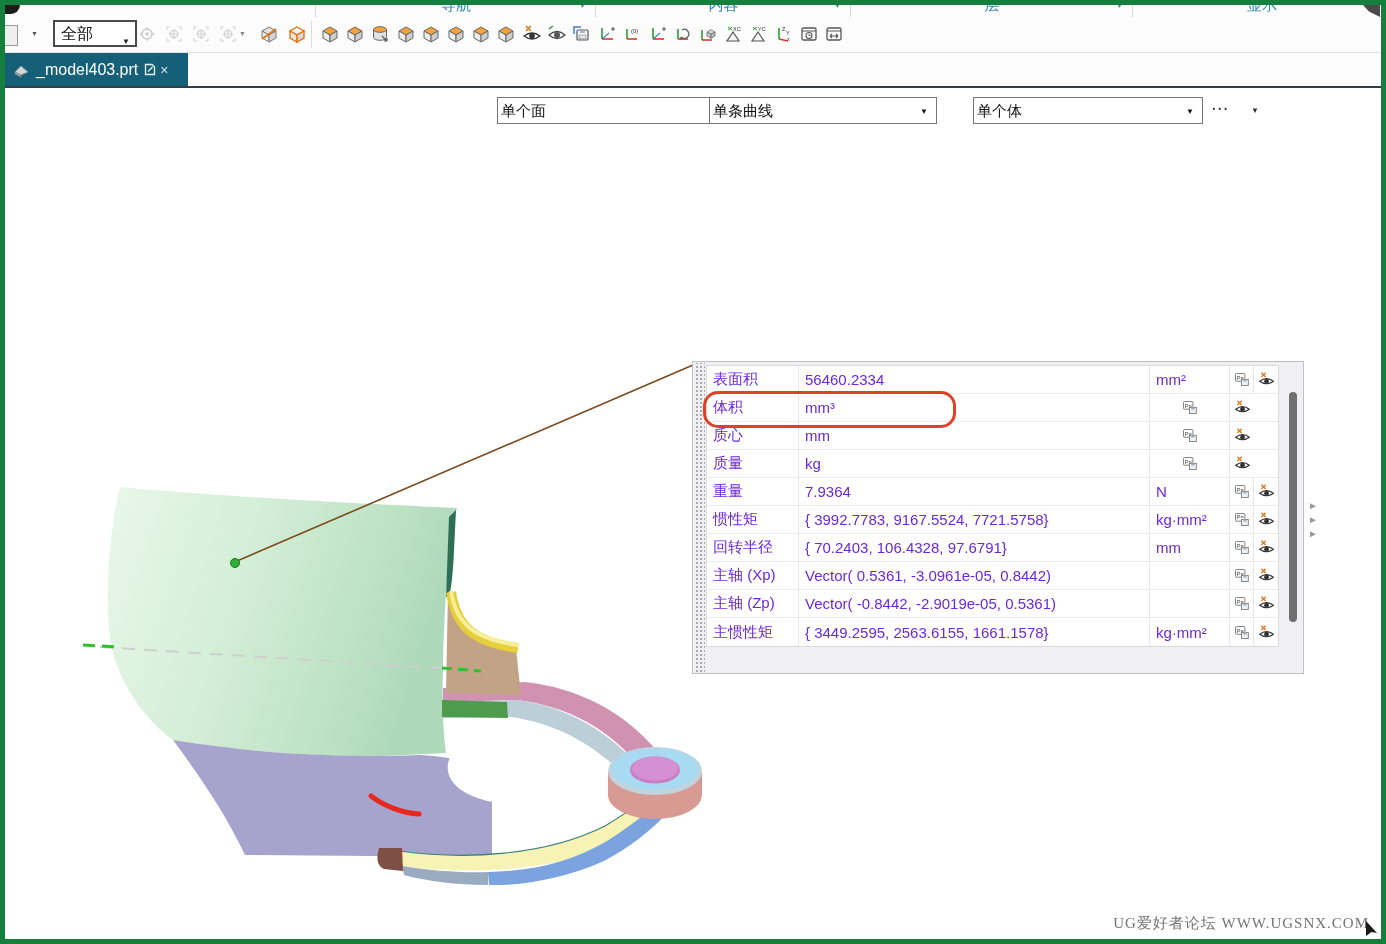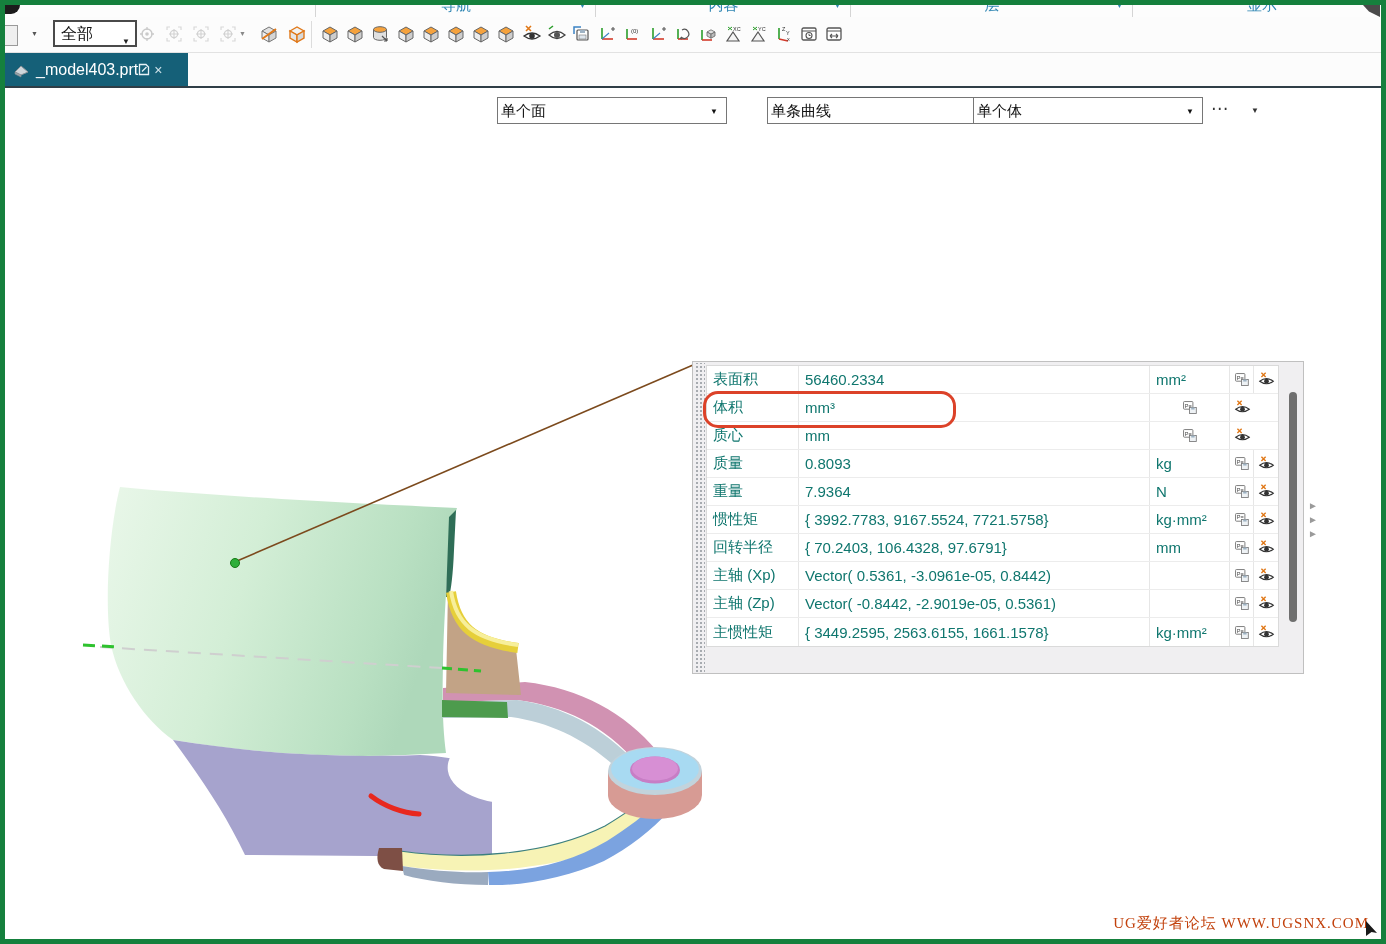--- a/index.html
+++ b/index.html
@@ -21,50 +21,50 @@
   .combo-scope{position:absolute;left:48px;top:3px;width:84px;height:27px;border:2px solid #4a4a4a;background:#fff;
                font-size:16px;line-height:23px;padding-left:6px;box-sizing:border-box;color:#111}
   .combo-scope .crt{position:absolute;right:5px;top:8px;font-size:8px;color:#222}
   .snapcrt{position:absolute;left:234px;top:13px;font-size:7px;color:#888}
   .vsep{position:absolute;top:4px;height:27px;width:1px;background:#dcdcdc}
   
   .tabbar{position:absolute;top:47px;left:0;width:100%;height:33px;background:#fcfcfc;border-top:1px solid #e2e2e2;
           border-bottom:2px solid #2f3e47;box-sizing:content-box}
   .tab{position:absolute;left:0;top:0;width:183px;height:33px;background:#156078;color:#fff;display:flex;
        align-items:center;padding-left:8px;box-sizing:border-box;font-size:16px}
-  .tab .title{margin-left:6px;white-space:nowrap}
+  .tab .title{margin-left:6px;margin-right:6px;white-space:nowrap}
   .tab .close{margin-left:4px;color:#cfe3ea;font-size:14px;line-height:14px}
   
   .fcombo{position:absolute;top:92px;height:27px;border:1px solid #767676;background:#fff;font-size:15px;
           line-height:25px;padding-left:3px;box-sizing:border-box;color:#111}
   .fcombo .crt{position:absolute;right:8px;top:0;font-size:8px;line-height:27px;color:#111}
   .fmore{position:absolute;left:1206px;top:92px;height:27px;line-height:24px;font-size:17px;color:#333;letter-spacing:1px}
   .fcaret{position:absolute;left:1246px;top:101px;font-size:8px;color:#333}
   
   svg.viewport{position:absolute;left:0;top:82px;width:1386px;height:862px;z-index:1;pointer-events:none}
   
   .panel{position:absolute;left:687px;top:356px;width:612px;height:313px;background:#f0eff1;border:1px solid #c0c0c0;
          box-sizing:border-box;z-index:2}
   .phandle{position:absolute;left:1px;top:1px;bottom:1px;width:11px;
            background-image:radial-gradient(#a7abb0 1px,transparent 1.3px);background-size:4px 4px;background-position:1px 2px}
   .ptable{position:absolute;left:13px;top:3px;width:571px;border:1px solid #dadada;background:#fff;box-sizing:content-box}
   .trow{display:grid;grid-template-columns:92px 351px 80px 24px 24px;height:28px;border-bottom:1px solid #ececec;
-        box-sizing:border-box;font-size:15px;color:#0f766e}
+        box-sizing:border-box;font-size:15px;color:#6d28d9}
   .trow:last-child{border-bottom:none}
   .trow>div{height:100%;display:flex;align-items:center;border-right:1px solid #e6e6e6;padding-left:6px;box-sizing:border-box;
             white-space:nowrap;overflow:hidden}
   .trow>div.icell{padding:0;justify-content:center}
   .trow>div:last-child{border-right:none}
   .ricon{width:17px;height:17px}
   .pscroll{position:absolute;left:596px;top:30px;width:8px;height:230px;background:#6f6f6f;border-radius:4px}
   #row-highlight{position:absolute;left:10px;width:247px;height:31px;border:3px solid #dc4229;border-radius:15px;pointer-events:none}
   .more-arrows{position:absolute;left:1303px;top:494px;display:flex;flex-direction:column;color:#9a9a9a;
                font-size:10px;line-height:14px;z-index:2}
   
-  .watermark{position:absolute;right:12px;bottom:6px;font-size:15px;color:#c2410c;letter-spacing:1px;
+  .watermark{position:absolute;right:12px;bottom:6px;font-size:15px;color:#737373;letter-spacing:1px;
              font-family:"Liberation Serif","DejaVu Serif",serif;z-index:3}
   .cursor{position:absolute;right:2px;bottom:2px;z-index:4}
   .hiddefs{position:absolute;width:0;height:0;overflow:hidden}
 </style>
 </head>
 <body>
 
 <svg class="hiddefs" aria-hidden="true">
   <defs>
     <symbol id="sym-cube" viewBox="0 0 20 20">
@@ -277,21 +277,21 @@
         <path d="M4 8.5 L8.5 4" stroke="#e8f2f7" stroke-width="1.3"></path>
       </svg>
       <span class="close">×</span>
     </div>
   </div>
 
   <div class="fcombo" style="left:492px;width:230px">
     <span>单个面</span>
     <span class="crt">▼</span>
   </div>
-  <div class="fcombo" style="left:762px;width:228px">
+  <div class="fcombo" style="left:704px;width:228px">
     <span>单条曲线</span>
     <span class="crt">▼</span>
   </div>
   <div class="fcombo" style="left:968px;width:230px">
     <span>单个体</span>
     <span class="crt">▼</span>
   </div>
   <div class="fmore">⋯</div>
   <div class="fcaret">▼</div>
 
@@ -384,21 +384,20 @@
             </svg>
           </div>
           <div class="icell">
             <svg viewBox="0 0 20 20" class="ricon" style="width: 17px; height: 17px;">
               <use href="#sym-eyex"></use>
             </svg>
           </div>
         </div>
         <div class="trow">
           <div>质量</div>
-          <div>0.8093</div>
           <div>kg</div>
           <div class="icell">
             <svg viewBox="0 0 20 20" class="ricon" style="width: 17px; height: 17px;">
               <use href="#sym-formula"></use>
             </svg>
           </div>
           <div class="icell">
             <svg viewBox="0 0 20 20" class="ricon" style="width: 17px; height: 17px;">
               <use href="#sym-eyex"></use>
             </svg>

